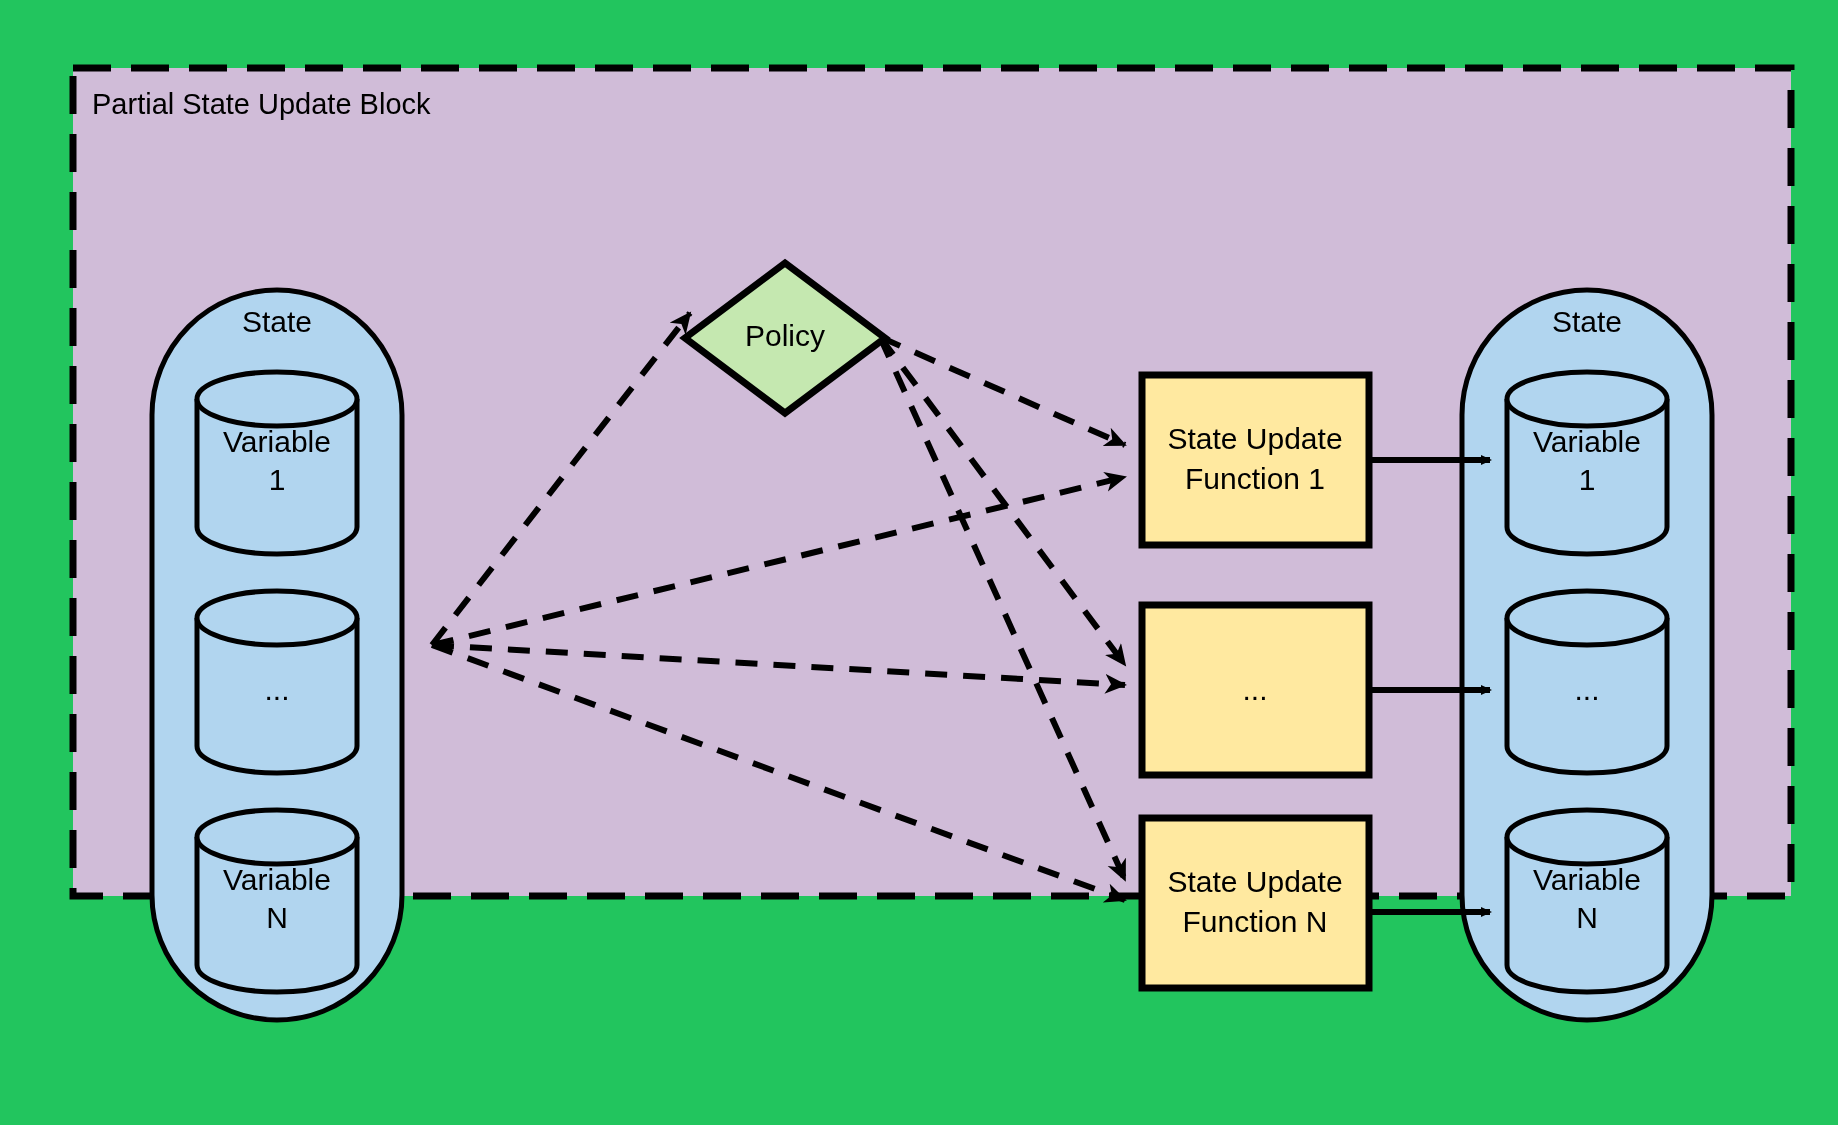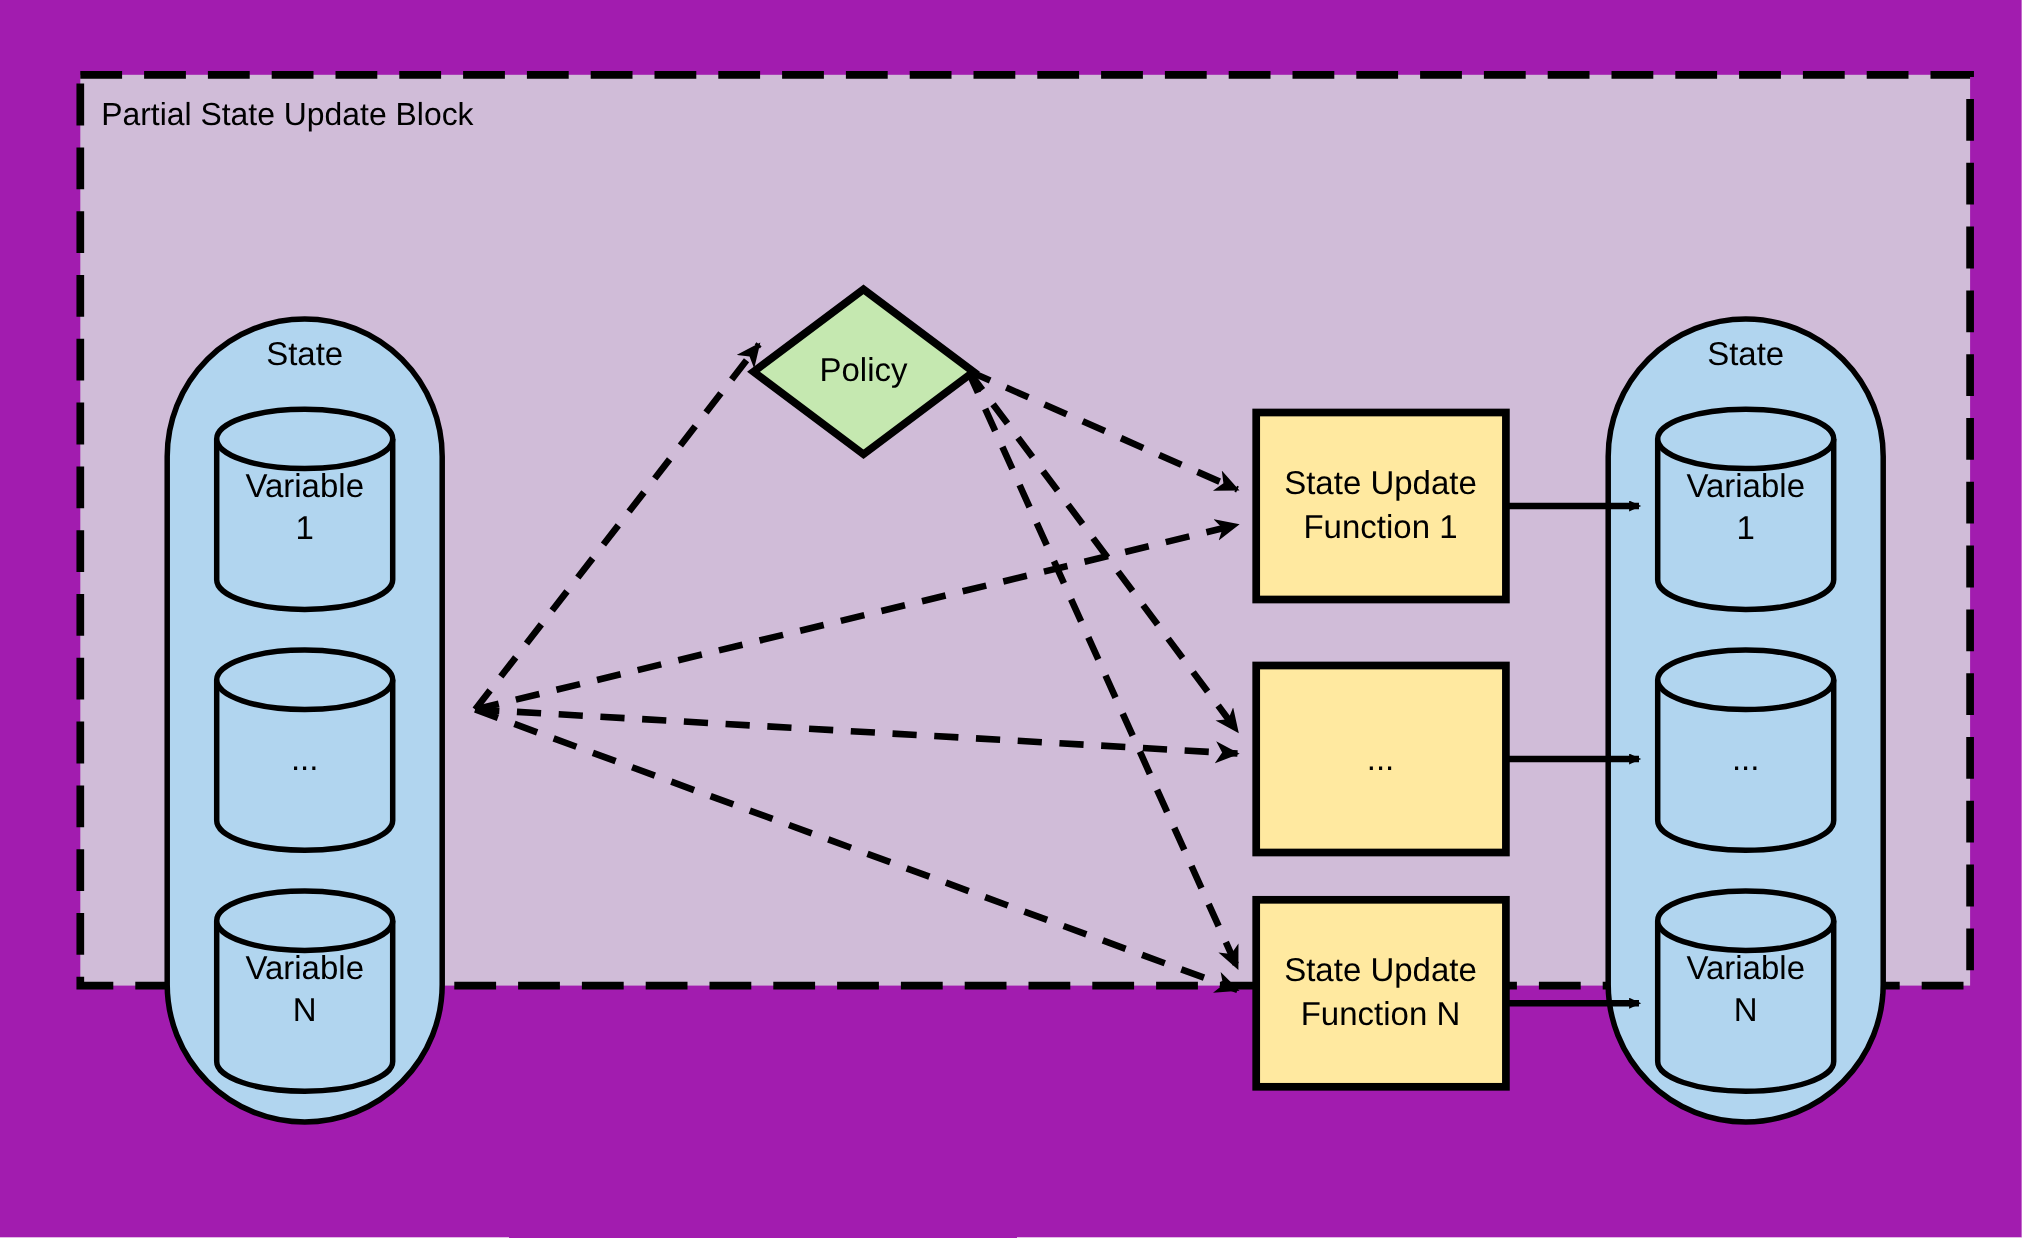--- a/index.html
+++ b/index.html
@@ -11,21 +11,21 @@
   body {
     width: 1838px;
     height: 1125px;
     font-family: "Liberation Sans", sans-serif;
     overflow: hidden;
   }
   #canvas {
     position: relative;
     width: 1838px;
     height: 1125px;
-    background: #a21caf;
+    background: #22c55e;
   }
   #diagram-svg {
     position: absolute;
     left: 0;
     top: 0;
     width: 1838px;
     height: 1125px;
   }
   .label-text {
     font-family: "Liberation Sans", sans-serif;

